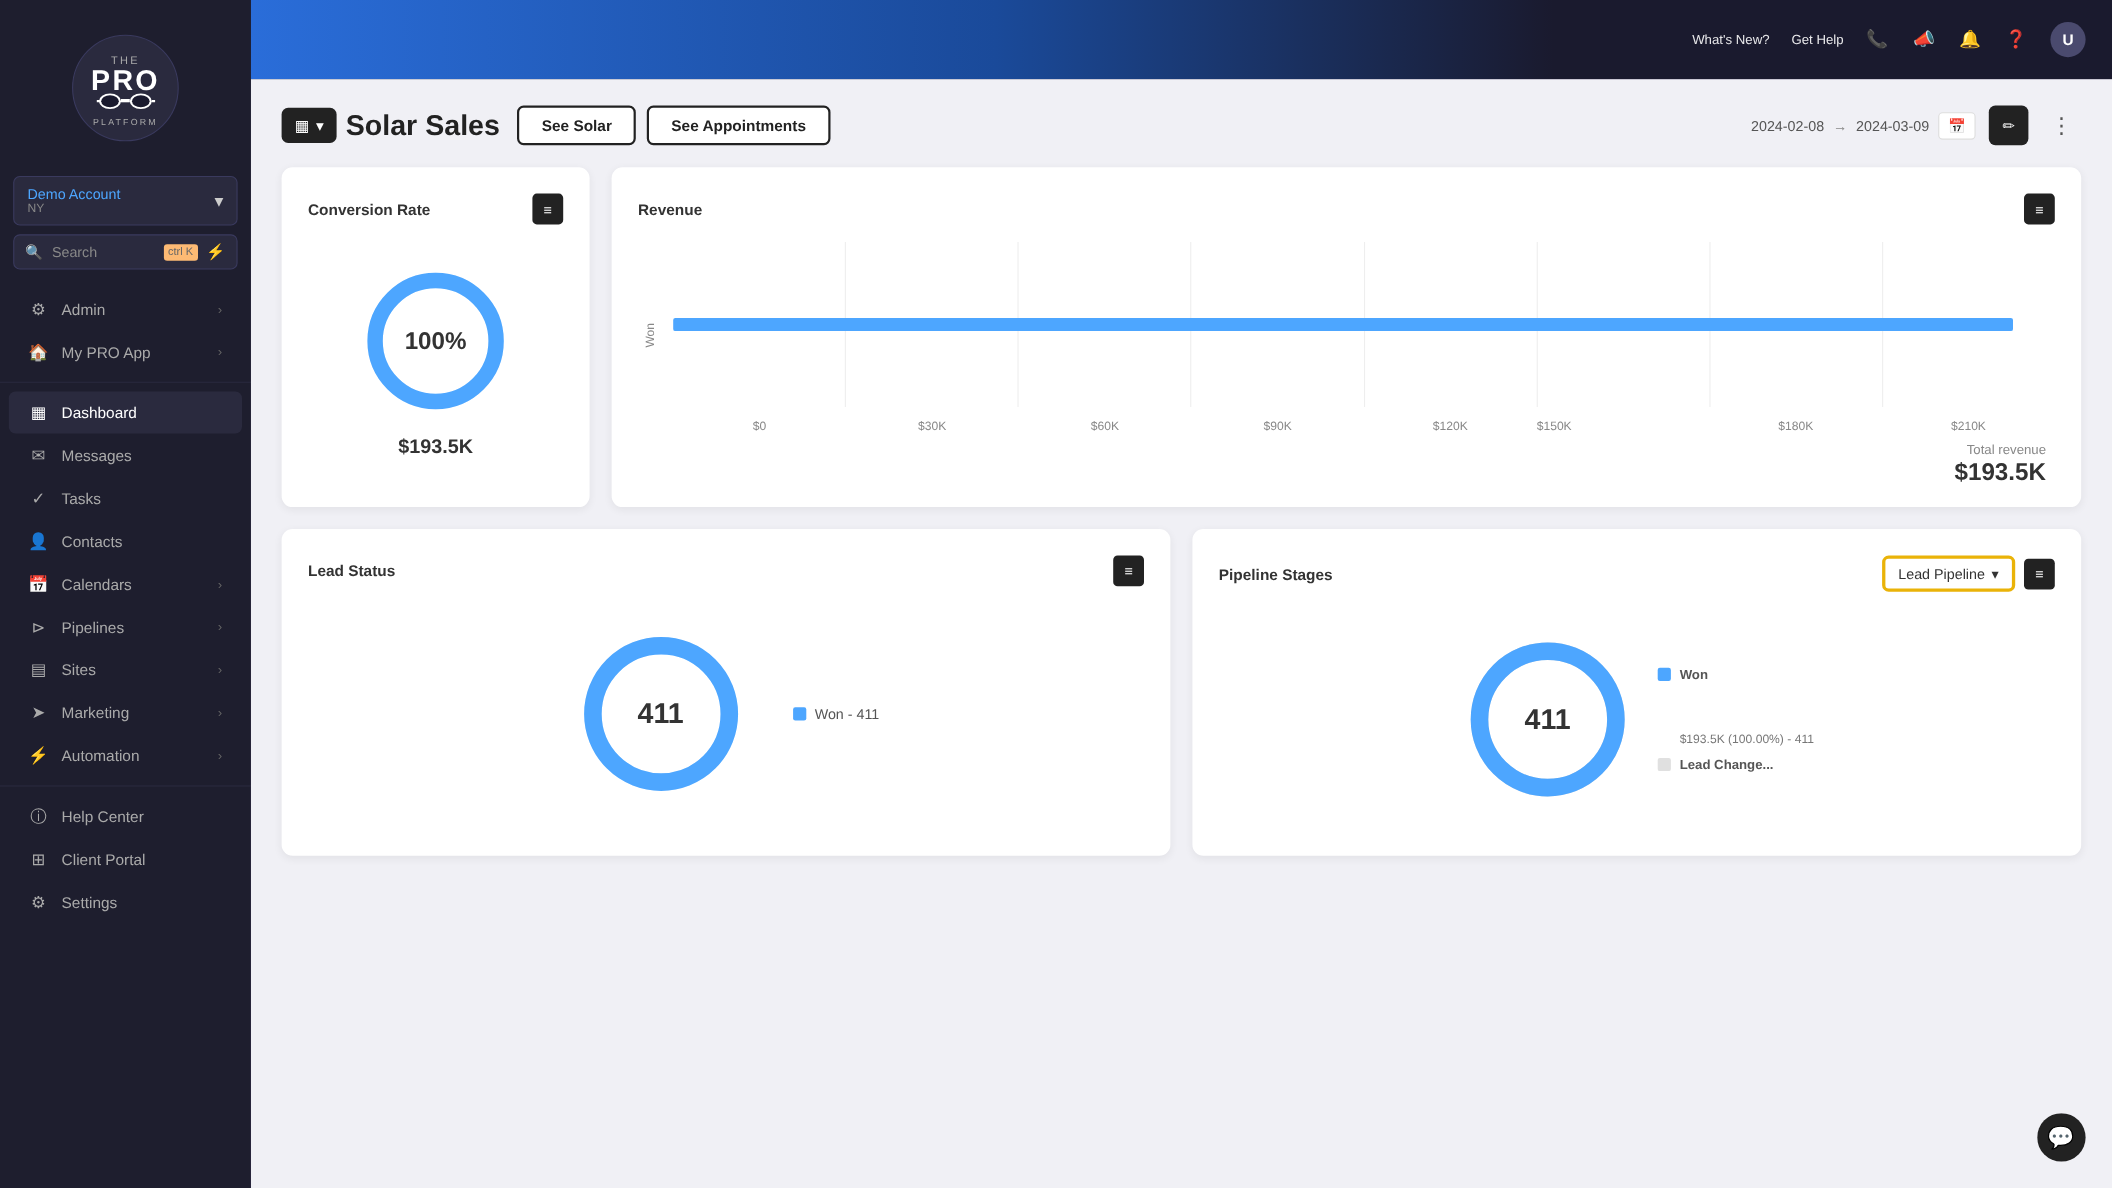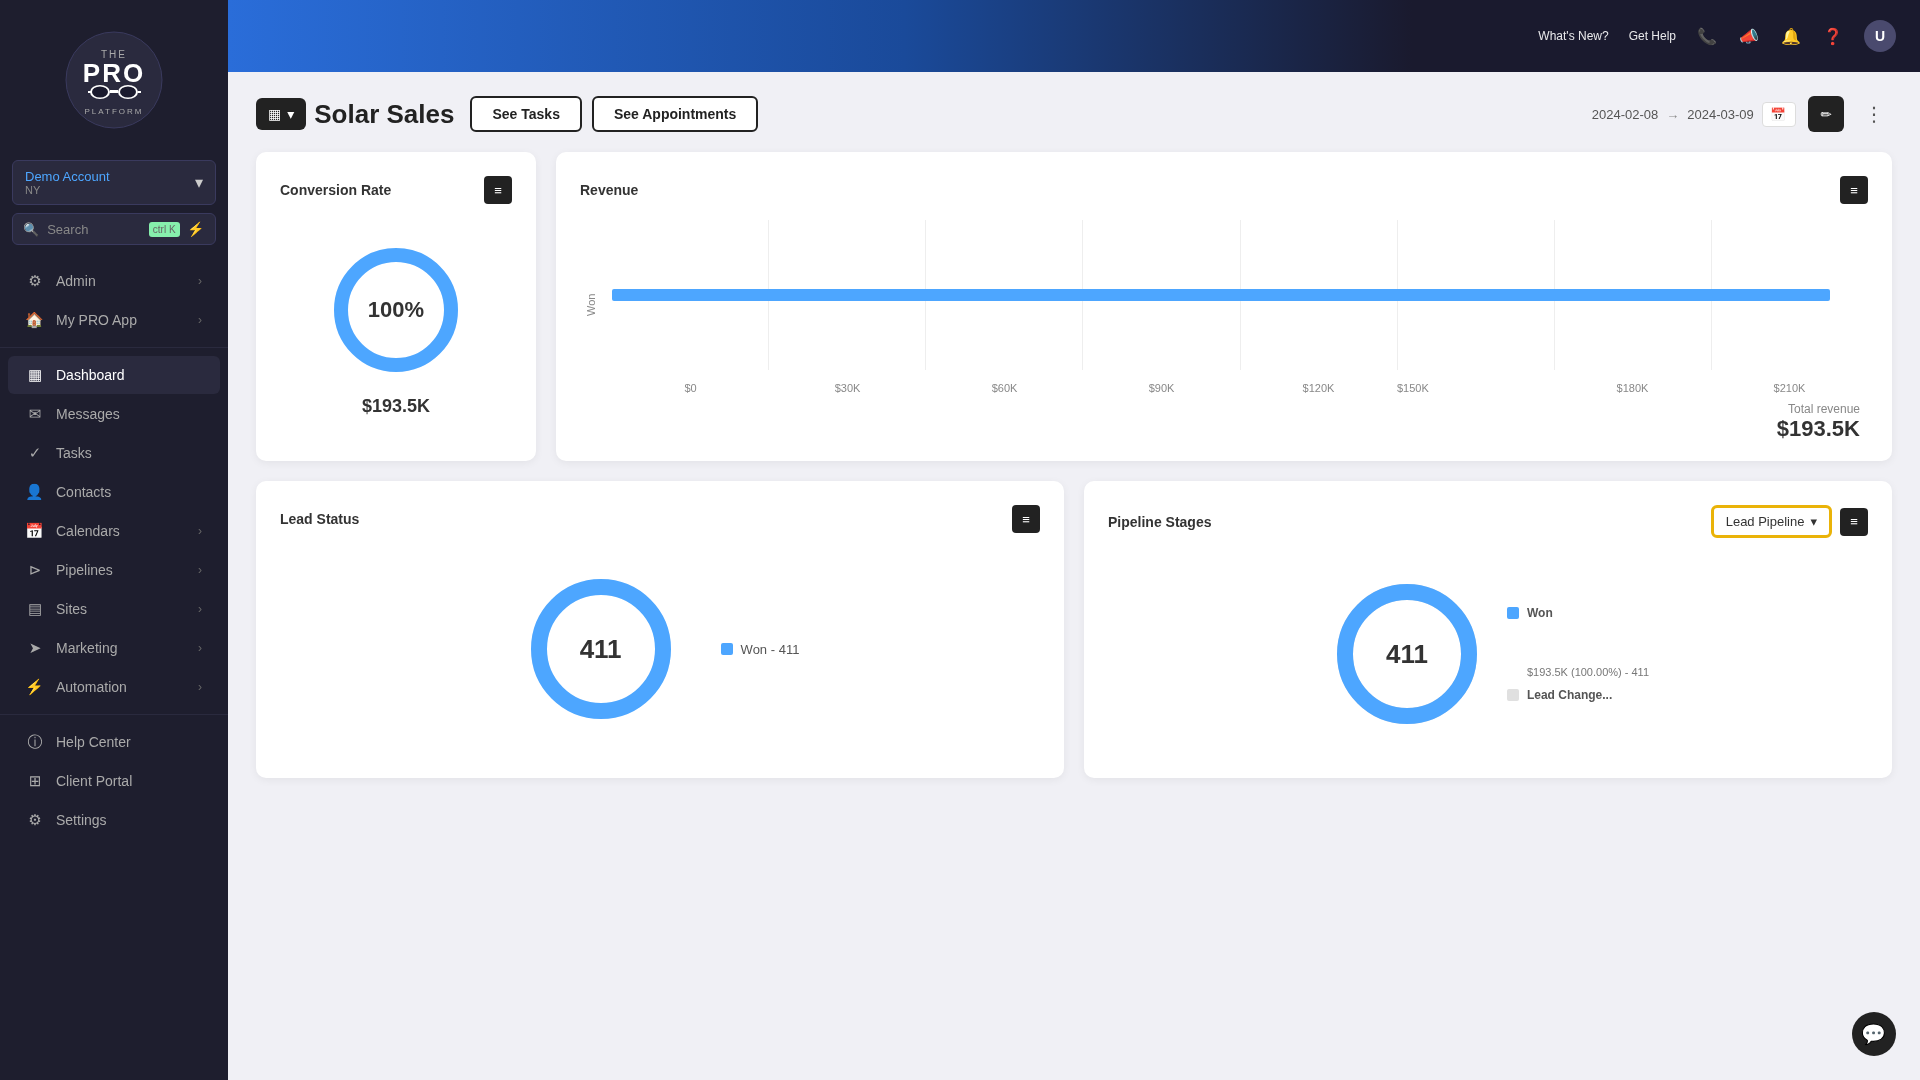--- a/index.html
+++ b/index.html
@@ -73,21 +73,21 @@
       font-size: 13px;
       flex: 1;
       width: 100%;
     }
 
     .search-bar input::placeholder { color: #888; }
 
     .kbd-hint {
       font-size: 10px;
       color: #666;
-      background: #86efac;
+      background: #fdba74;
       padding: 2px 4px;
       border-radius: 3px;
     }
 
     .search-lightning {
       color: #4da6ff;
       font-size: 14px;
     }
 
     .nav-item {
@@ -656,21 +656,21 @@
     <div class="dash-header">
       <div class="dash-left">
         <div class="dash-title-block">
           <button class="dash-board-btn">
             <span>▦</span>
             <span>▾</span>
           </button>
           <h1 class="dash-title">Solar Sales</h1>
         </div>
         <div class="dash-actions">
-          <button class="btn-task">See Tasks</button>
+          <button class="btn-task">See Solar</button>
           <button class="btn-appt">See Appointments</button>
         </div>
       </div>
       <div class="dash-right">
         <div class="date-range">
           <span>2024-02-08</span>
           <span class="date-range-arrow">→</span>
           <span>2024-03-09</span>
           <div class="date-cal-icon">📅</div>
         </div>

